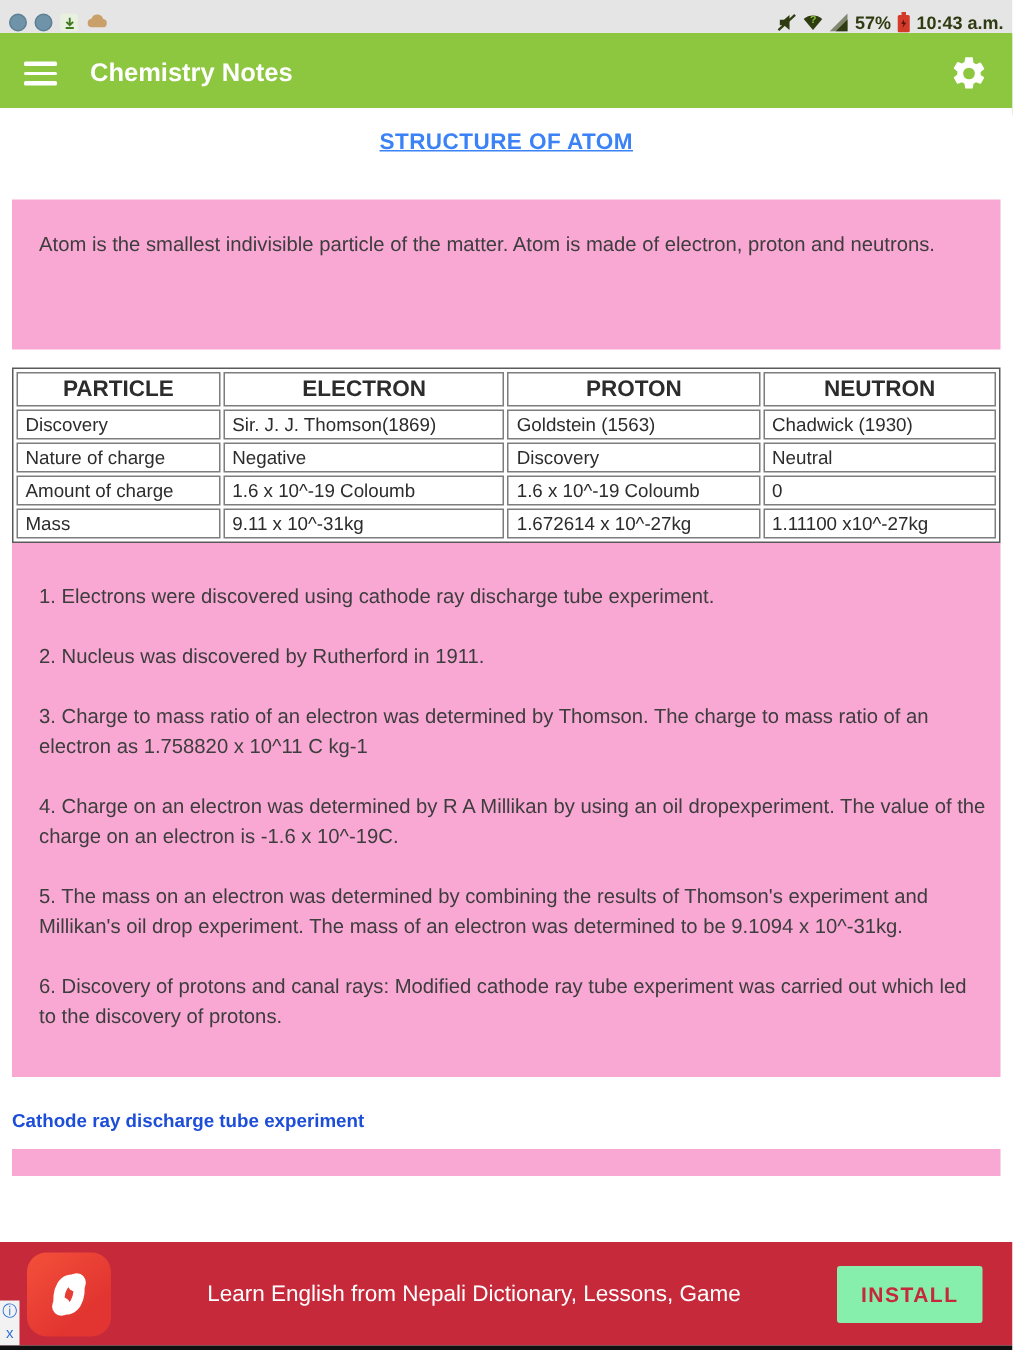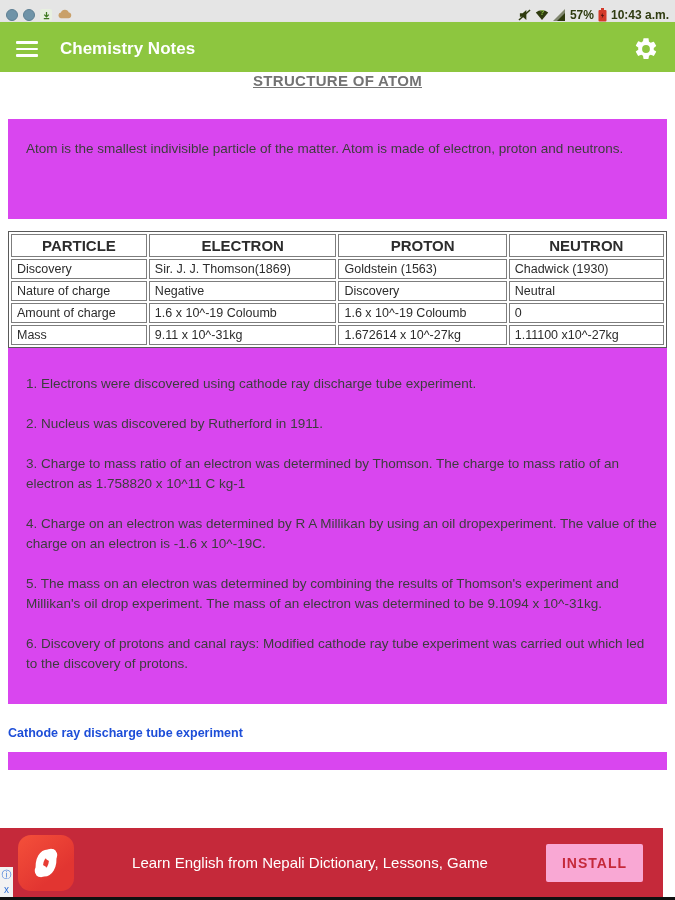--- a/index.html
+++ b/index.html
@@ -26,25 +26,25 @@
     box-shadow:0 1px 2px rgba(0,0,0,.15);
   }
   .hamburger{ width:22px; display:flex; flex-direction:column; gap:4px; cursor:pointer; }
   .hamburger span{ display:block; height:2.5px; background:#fff; border-radius:1px; }
   .app-title{ color:#fff; font-size:17px; font-weight:bold; margin-left:22px; }
   .gear{ margin-left:auto; width:26px; height:26px; cursor:pointer; }
 
   
   .content{ position:absolute; top:72px; left:0; right:0; bottom:72px; background:#fff; overflow:hidden; }
   .doc-title{
-    text-align:center; font-size:15px; font-weight:bold; color:#737373;
-    text-decoration:underline; letter-spacing:.3px; margin-top:0;
+    text-align:center; font-size:15px; font-weight:bold; color:#3b82f6;
+    text-decoration:underline; letter-spacing:.3px; margin-top:14px;
   }
   .graybox{
-    background:#d946ef; margin:0 8px; color:#3d3d3d; font-size:13.5px; line-height:20px;
+    background:#f9a8d4; margin:0 8px; color:#3d3d3d; font-size:13.5px; line-height:20px;
   }
   .intro-box{ margin-top:30px; height:100px; padding:20px 18px; text-align:justify; }
 
   table.particles{
     width:calc(100% - 16px); margin:12px 8px 0 8px;
     border-collapse:separate; border-spacing:2px;
     border:1px solid #5a5a5a; background:#fff;
     font-size:12.5px; color:#2c2c2c; table-layout:fixed;
   }
   table.particles th, table.particles td{
@@ -54,31 +54,31 @@
   col.c1{ width:21%; } col.c2{ width:29%; } col.c3{ width:26%; } col.c4{ width:24%; }
 
   .points-box{ padding:26px 8px 10px 18px; }
   .points-box p{ margin-bottom:20px; }
 
   .subheading{ margin:22px 8px 0 8px; font-size:12.5px; font-weight:bold; color:#1d4ed8; }
   .stub-box{ margin-top:12px; height:18px; }
 
   
   .ad-banner{
-    position:absolute; left:0; right:12px; bottom:3px; height:69px; background:#c5293a;
+    position:absolute; left:0; right:0; bottom:3px; height:69px; background:#c5293a;
     display:flex; align-items:center; padding:0 20px 0 18px; cursor:pointer;
   }
   .ad-icon{
     width:56px; height:56px; border-radius:13px;
     background:linear-gradient(140deg,#f4503a 0%,#e23531 70%);
     display:flex; align-items:center; justify-content:center; flex:0 0 auto;
   }
   .ad-text{ flex:1; text-align:center; color:#fff; font-size:15px; padding:0 12px; }
   .install-btn{
-    background:#f9a8d4; color:#c5293a; border:none; border-radius:2px;
+    background:#86efac; color:#c5293a; border:none; border-radius:2px;
     font-family:"Liberation Sans", sans-serif; font-size:14px; font-weight:bold;
     letter-spacing:1px; padding:11px 16px; cursor:pointer; flex:0 0 auto;
   }
   .adchoices{ position:absolute; left:0; bottom:0; display:flex; flex-direction:column; }
   .adchoices span{
     width:13px; height:15px; background:#f2f2f2; color:#2f6fd6;
     font-size:10px; line-height:15px; text-align:center; cursor:pointer;
   }
   .nav-strip{ position:absolute; left:0; right:0; bottom:0; height:3px; background:#101010; }
 </style>

